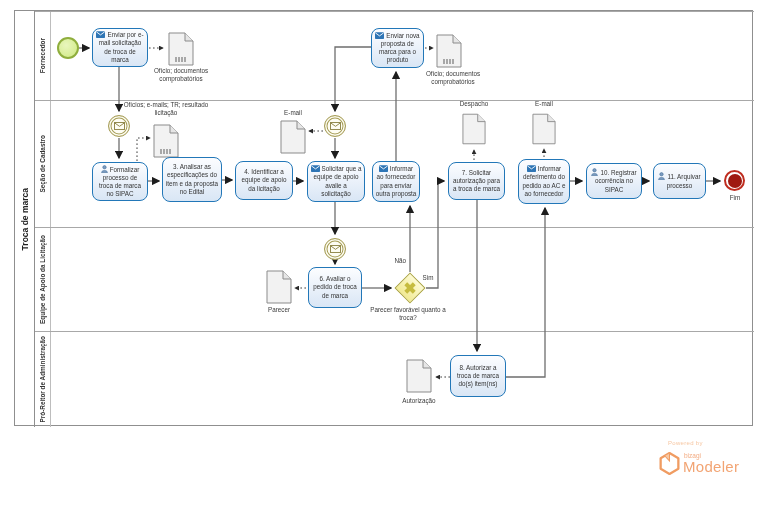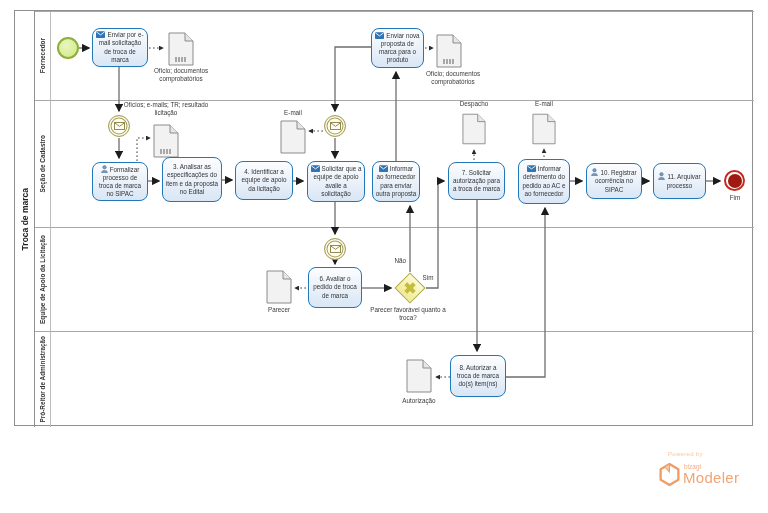--- a/index.html
+++ b/index.html
@@ -265,21 +265,21 @@
   <svg class="abs doc" style="left:406px;top:358px;" width="26" height="36" viewBox="0 0 26 34">
     <path d="M1,1 H17 L25,9 V33 H1 Z" fill="#f2f2f2" stroke="#8b8b8b"></path>
       <path d="M17,1 V9 H25" fill="#e6e6e6" stroke="#8b8b8b"></path>
   </svg>
   <div class="abs lbl" style="left:386px;top:397px;width:66px;">Autorização</div>
 
   <div class="abs task" style="left:450px;top:355px;width:56px;height:42px;">
     <span class="tc">8. Autorizar a troca de marca do(s) item(ns)</span>
   </div>
 
-  <div class="abs" style="left:655px;top:449px;width:110px;height:42px;">
+  <div class="abs" style="left:655px;top:438px;width:110px;height:42px;">
     <div class="abs powered" style="left:13px;top:2px;">Powered by</div>
     <svg class="abs" style="left:3px;top:13px;" width="23" height="25" viewBox="0 0 22 24">
       <path d="M11,2 L19.5,7 V17 L11,22 L2.5,17 V7 Z" fill="#fff" stroke="#f09c62" stroke-width="2.2" stroke-linejoin="round"></path>
       <path d="M6.5,4.8 L11,9.5 L11,2.5" fill="#f8c9a5" stroke="#f09c62" stroke-width="1"></path>
     </svg>
     <div class="abs brand-small" style="left:29px;top:14px;">bizagi</div>
     <div class="abs brand-big" style="left:28px;top:20px;">Modeler</div>
   </div>
 
 </div>

